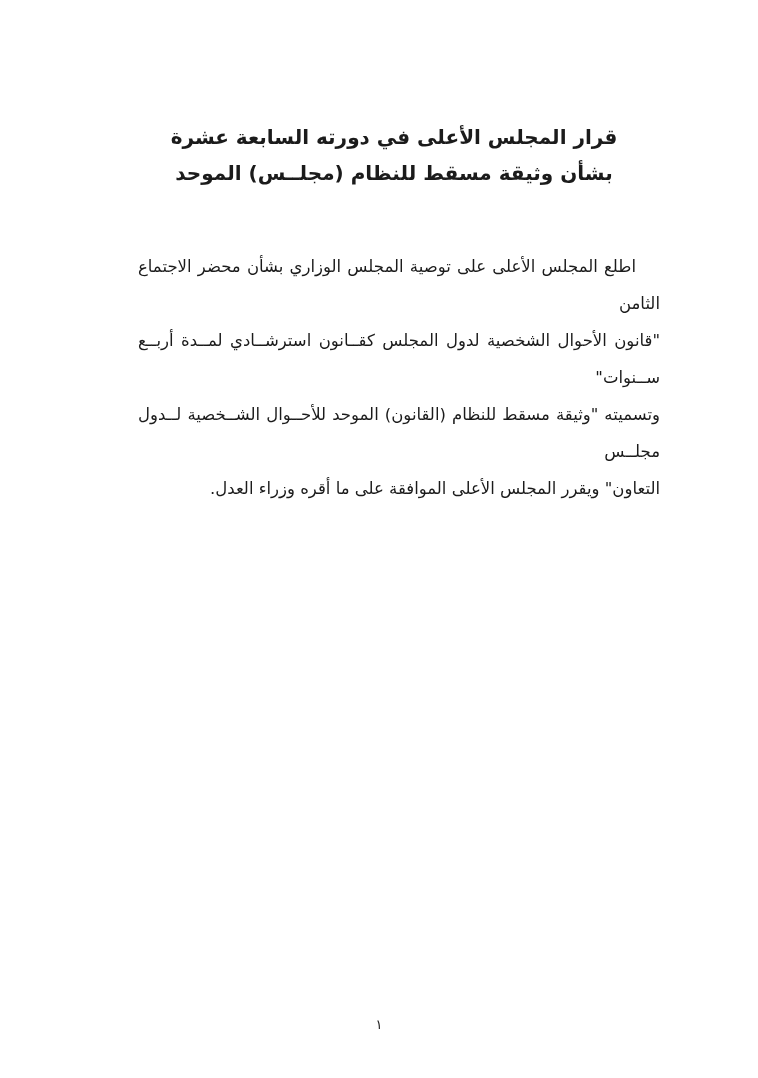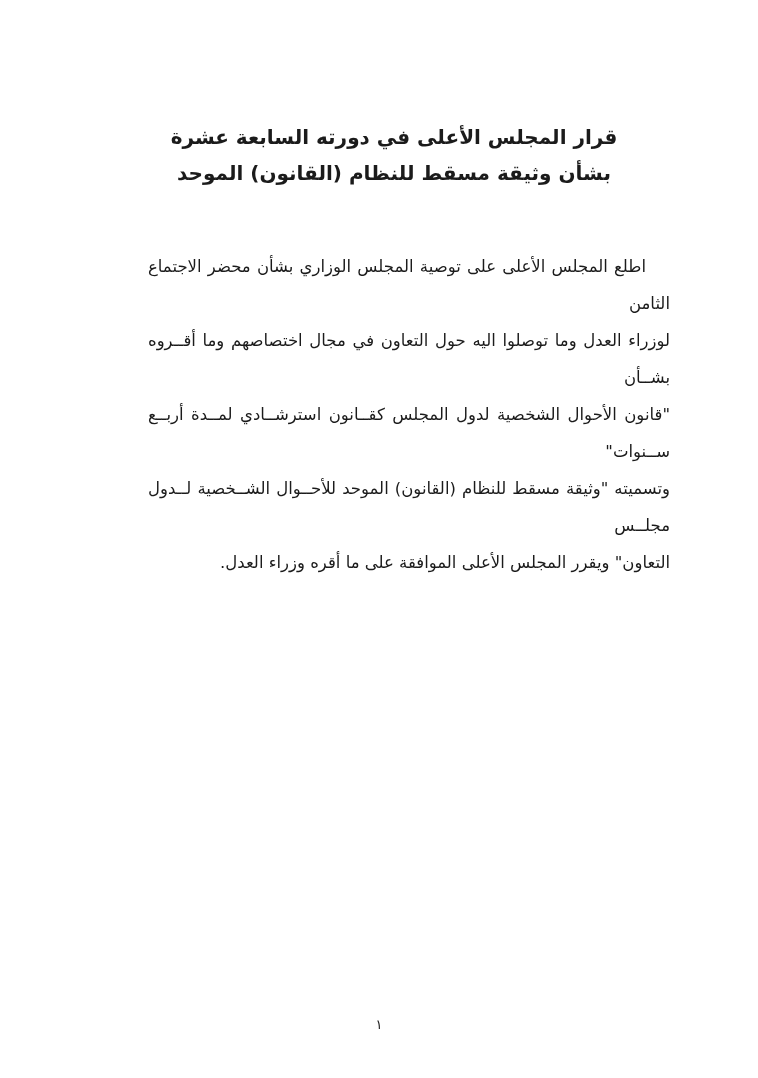--- a/index.html
+++ b/index.html
@@ -24,21 +24,21 @@
   }
   .title-line {
     font-size: 20px;
     font-weight: 700;
     line-height: 36px;
     white-space: nowrap;
   }
   .body-block {
     position: absolute;
     top: 248px;
-    left: 148px;
+    left: 138px;
     width: 522px;
     direction: rtl;
     font-size: 16.5px;
     line-height: 37px;
   }
   .body-line {
     text-align: justify;
     text-align-last: justify;
   }
   .body-line.first-line {
@@ -59,26 +59,25 @@
     direction: rtl;
   }
 </style>
 </head>
 <body>
 
 <div class="page">
 
   <div class="title-block">
     <div class="title-line">قرار المجلس الأعلى في دورته السابعة عشرة</div>
-    <div class="title-line">بشأن وثيقة مسقط للنظام (القانون) الموحد</div>
+    <div class="title-line">بشأن وثيقة مسقط للنظام (مجلــس) الموحد</div>
   </div>
 
   <div class="body-block">
     <div class="body-line first-line">اطلع المجلس الأعلى على توصية المجلس الوزاري بشأن محضر الاجتماع الثامن</div>
-    <div class="body-line">لوزراء العدل وما توصلوا اليه حول التعاون في مجال اختصاصهم وما أقــروه بشــأن</div>
     <div class="body-line">"قانون الأحوال الشخصية لدول المجلس كقــانون استرشــادي لمــدة أربــع ســنوات"</div>
     <div class="body-line">وتسميته "وثيقة مسقط للنظام (القانون) الموحد للأحــوال الشــخصية لــدول مجلــس</div>
     <div class="body-line last-line">التعاون" ويقرر المجلس الأعلى الموافقة على ما أقره وزراء العدل.</div>
   </div>
 
   <div class="page-number">١</div>
 
 </div>
 
 </body></html>

